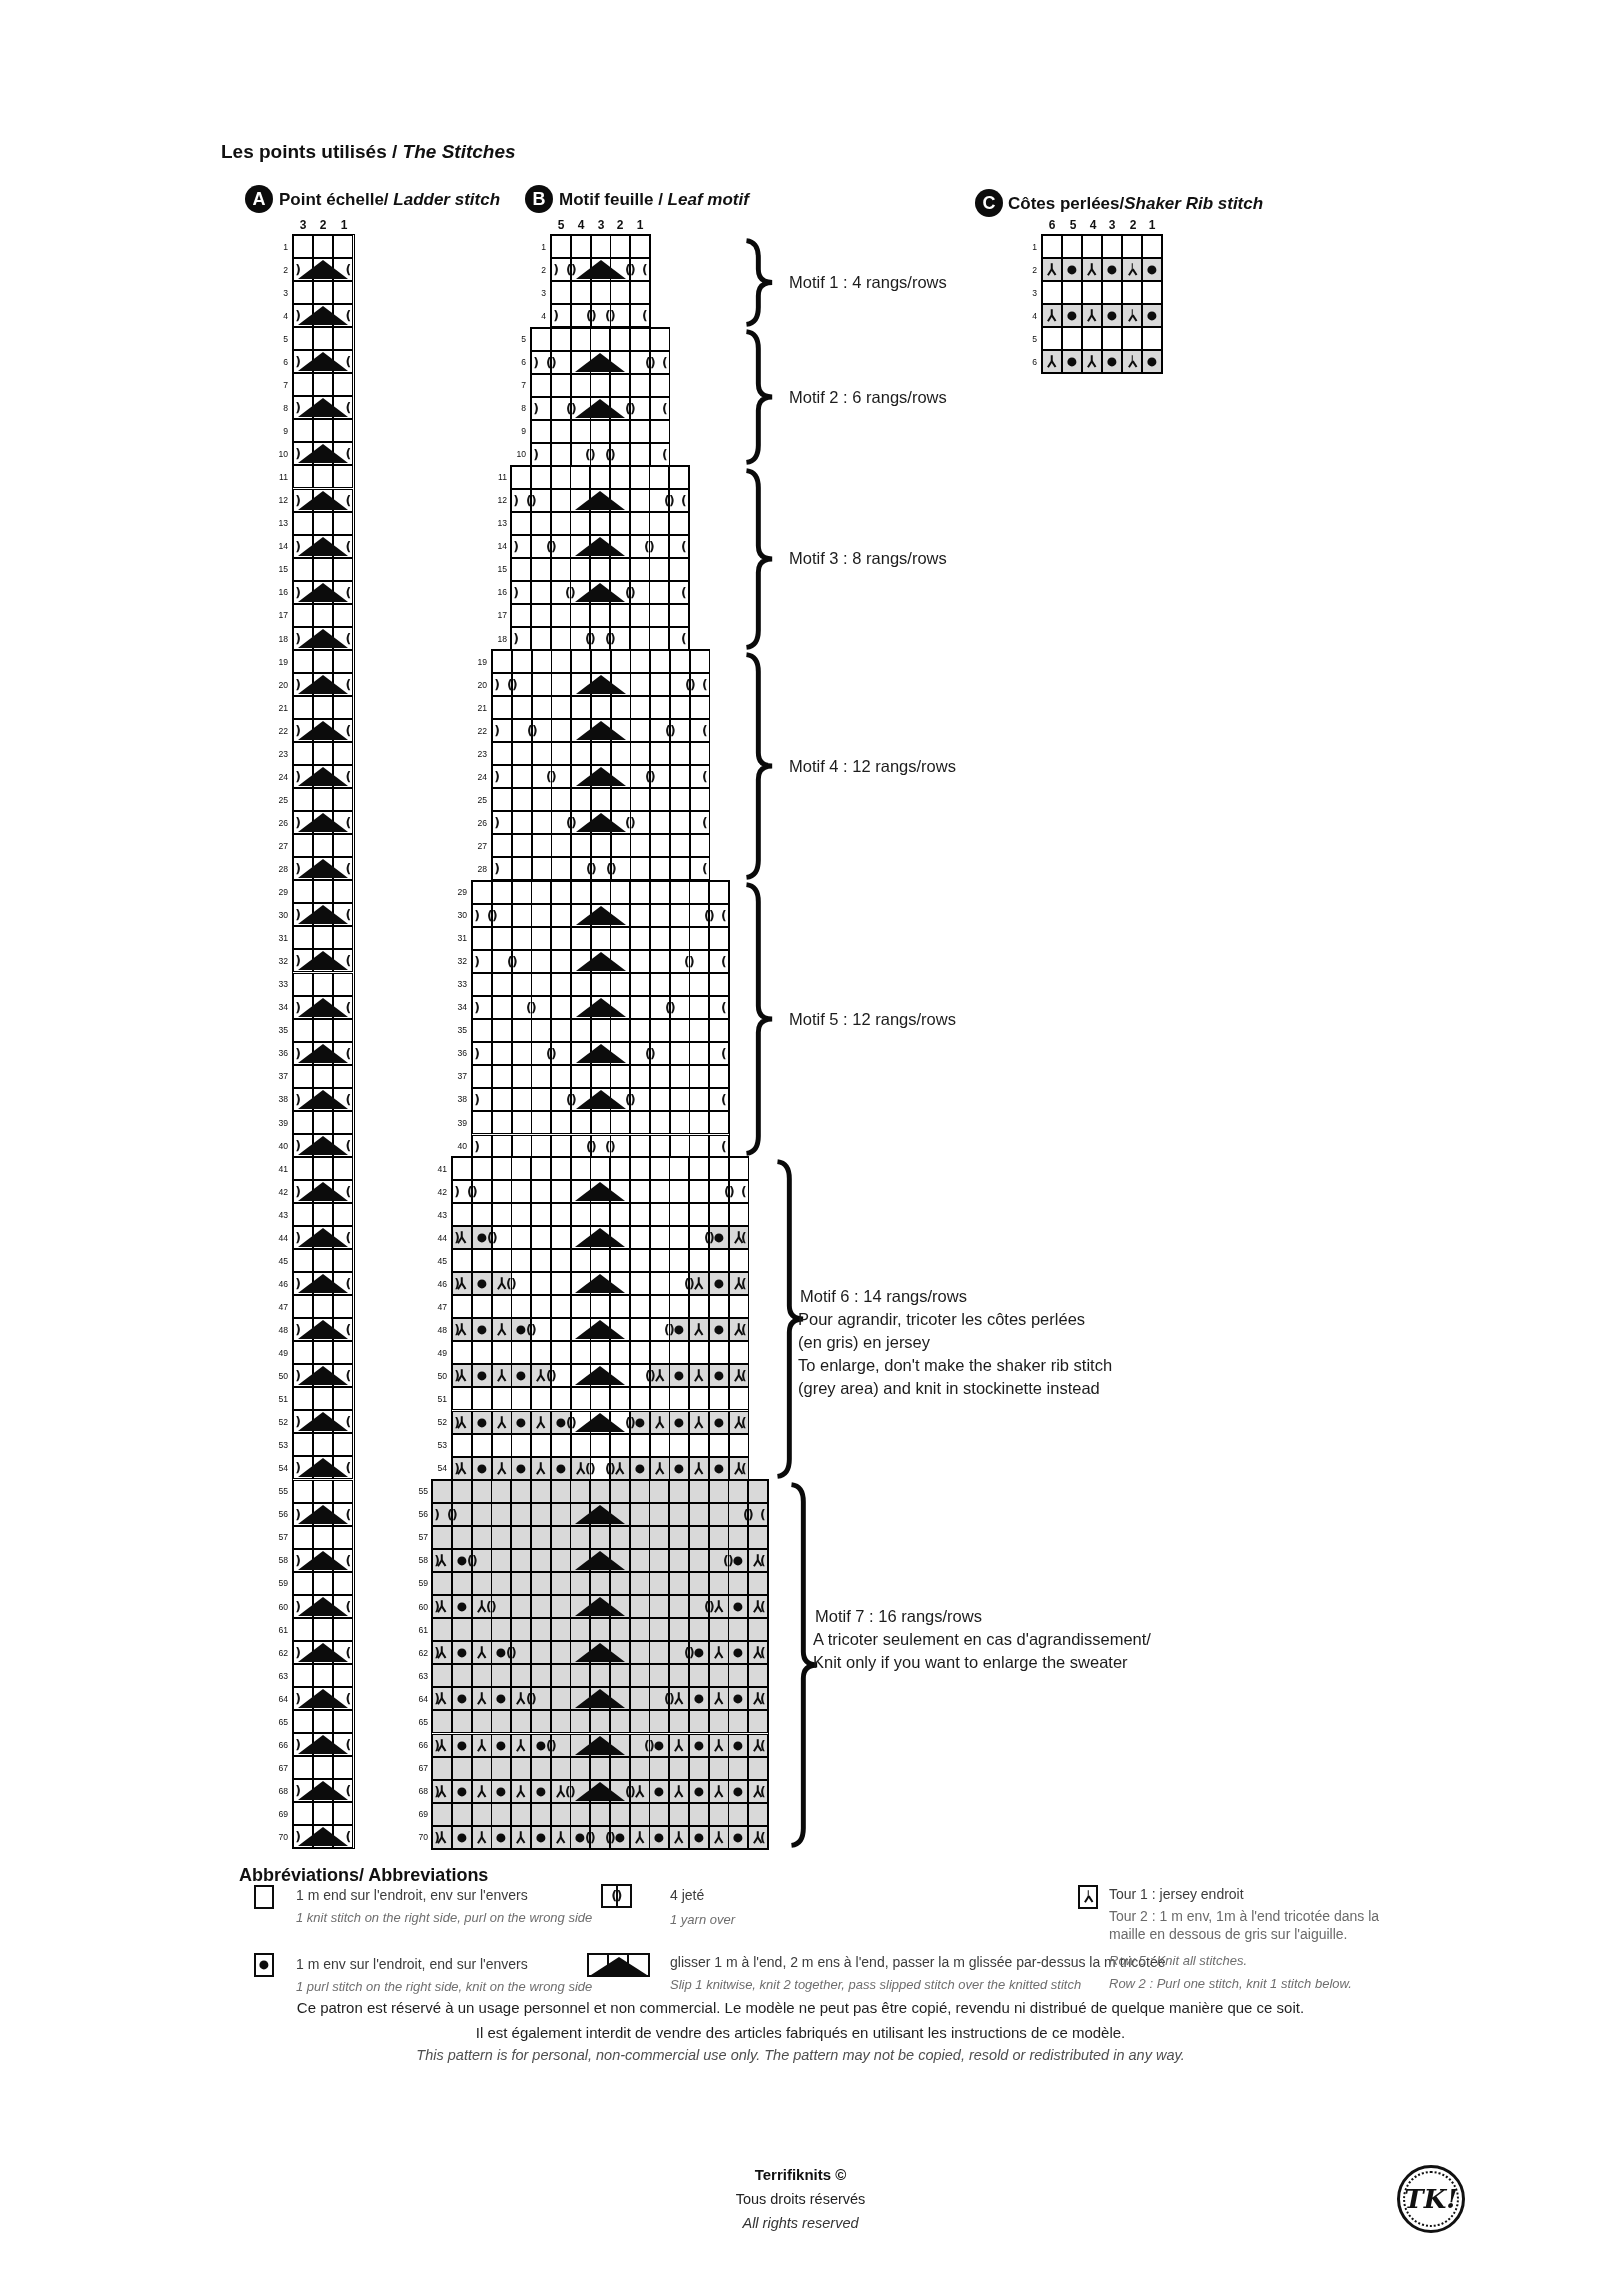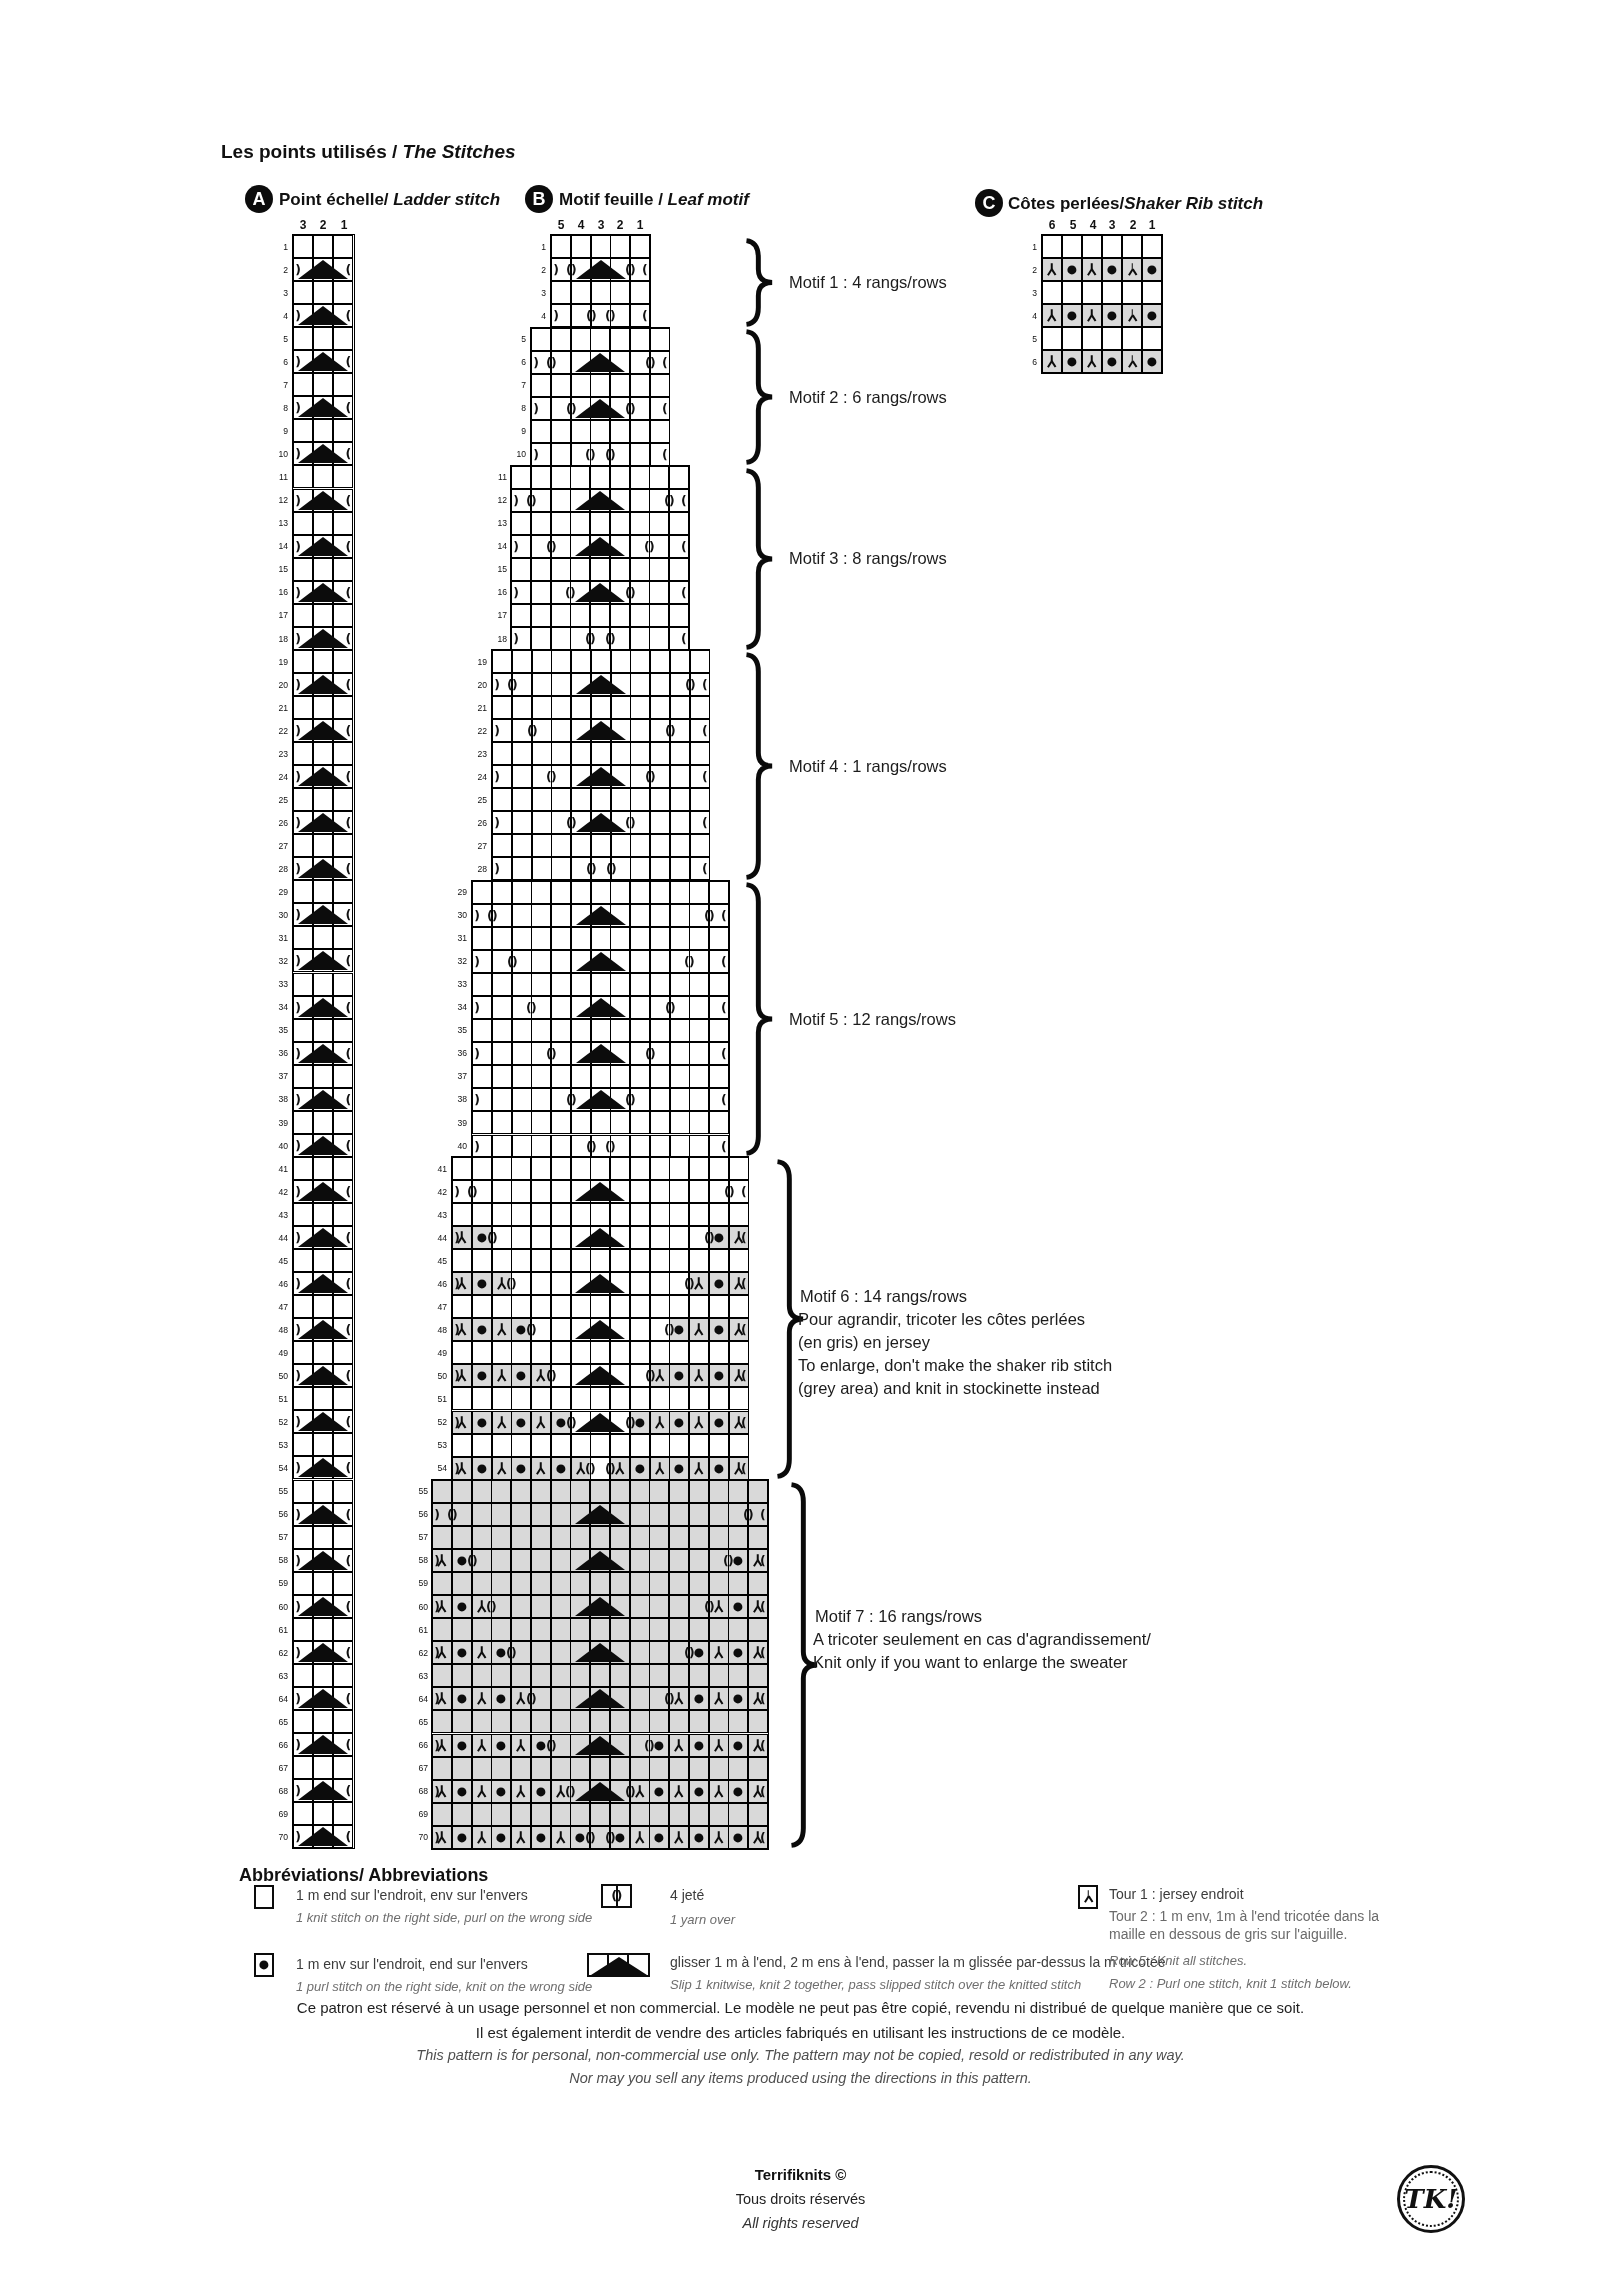--- a/index.html
+++ b/index.html
@@ -2595,21 +2595,21 @@
         </svg></div>
       <div class="bracket" style="left: 774px; top: 1159px;"><svg width="32" height="320" viewBox="0 0 48 486">
           <path d="M 5 4 Q 23 6 23 30 L 23 223 Q 23 243 44 243 Q 23 243 23 263 L 23 456 Q 23 480 5 482" fill="none" stroke="#0a0a0a" stroke-width="7.5"></path>
         </svg></div>
       <div class="bracket" style="left: 788px; top: 1482px;"><svg width="32" height="366" viewBox="0 0 48 556">
           <path d="M 5 4 Q 23 6 23 30 L 23 258 Q 23 278 44 278 Q 23 278 23 298 L 23 526 Q 23 550 5 552" fill="none" stroke="#0a0a0a" stroke-width="7.5"></path>
         </svg></div>
       <div class="mlabel" style="left: 789px; top: 271px;">Motif 1 : 4 rangs/rows</div>
       <div class="mlabel" style="left: 789px; top: 386px;">Motif 2 : 6 rangs/rows</div>
       <div class="mlabel" style="left: 789px; top: 547px;">Motif 3 : 8 rangs/rows</div>
-      <div class="mlabel" style="left: 789px; top: 755px;">Motif 4 : 1 rangs/rows</div>
+      <div class="mlabel" style="left: 789px; top: 755px;">Motif 4 : 12 rangs/rows</div>
       <div class="mlabel" style="left: 789px; top: 1008px;">Motif 5 : 12 rangs/rows</div>
       <div class="mlabel" style="left: 800px; top: 1285px;">Motif 6 : 14 rangs/rows</div>
       <div class="mlabel" style="left: 798px; top: 1308px;">Pour agrandir, tricoter les côtes perlées</div>
       <div class="mlabel" style="left: 798px; top: 1331px;"> (en gris) en jersey</div>
       <div class="mlabel" style="left: 798px; top: 1354px;">To enlarge, don't make the shaker rib stitch</div>
       <div class="mlabel" style="left: 798px; top: 1377px;">(grey area) and knit in stockinette instead</div>
       <div class="mlabel" style="left: 815px; top: 1605px;">Motif 7 : 16 rangs/rows</div>
       <div class="mlabel" style="left: 813px; top: 1628px;">A tricoter seulement en cas d'agrandissement/</div>
       <div class="mlabel" style="left: 813px; top: 1651px;">Knit only if you want to enlarge the sweater</div>
     </div>
@@ -2648,21 +2648,20 @@
   </div>
   <div class="lfr" style="left:1109px;top:1886px;">Tour 1 : jersey endroit</div>
   <div class="lfr" style="left:1109px;top:1908px;color:#6a6a6a;">Tour 2 :  1 m env, 1m à l'end tricotée dans la</div>
   <div class="lfr" style="left:1109px;top:1926px;color:#6a6a6a;">maille en dessous de gris sur l'aiguille.</div>
   <div class="len" style="left:1109px;top:1953px;">Row 5 : Knit all stitches.</div>
   <div class="len" style="left:1109px;top:1976px;">Row 2 : Purl one stitch, knit 1 stitch below.</div>
 
   <div class="cpy" style="top:1999px;">Ce patron est réservé à un usage personnel et non commercial. Le modèle ne peut pas être copié, revendu ni distribué de quelque manière que ce soit.</div>
   <div class="cpy" style="top:2024px;">Il est également interdit de vendre des articles fabriqués en utilisant les instructions de ce modèle.</div>
   <div class="cpy it" style="top:2047px;">This pattern is for personal, non-commercial use only. The pattern may not be copied, resold or redistributed in any way.</div>
-  <div class="cpy it" style="top:2070px;">Nor may you sell any items produced using the directions in this pattern.</div>
 
   <div class="foot foot-brand" style="top:2166px;">Terrifiknits ©</div>
   <div class="foot foot-en" style="top:2215px;">All rights reserved</div>
   <div class="foot foot-fr" style="top:2191px;">Tous droits réservés</div>
 
   <div class="logo">
     <span class="inner"></span>
     <span class="tk">TK!</span>
   </div>
 

